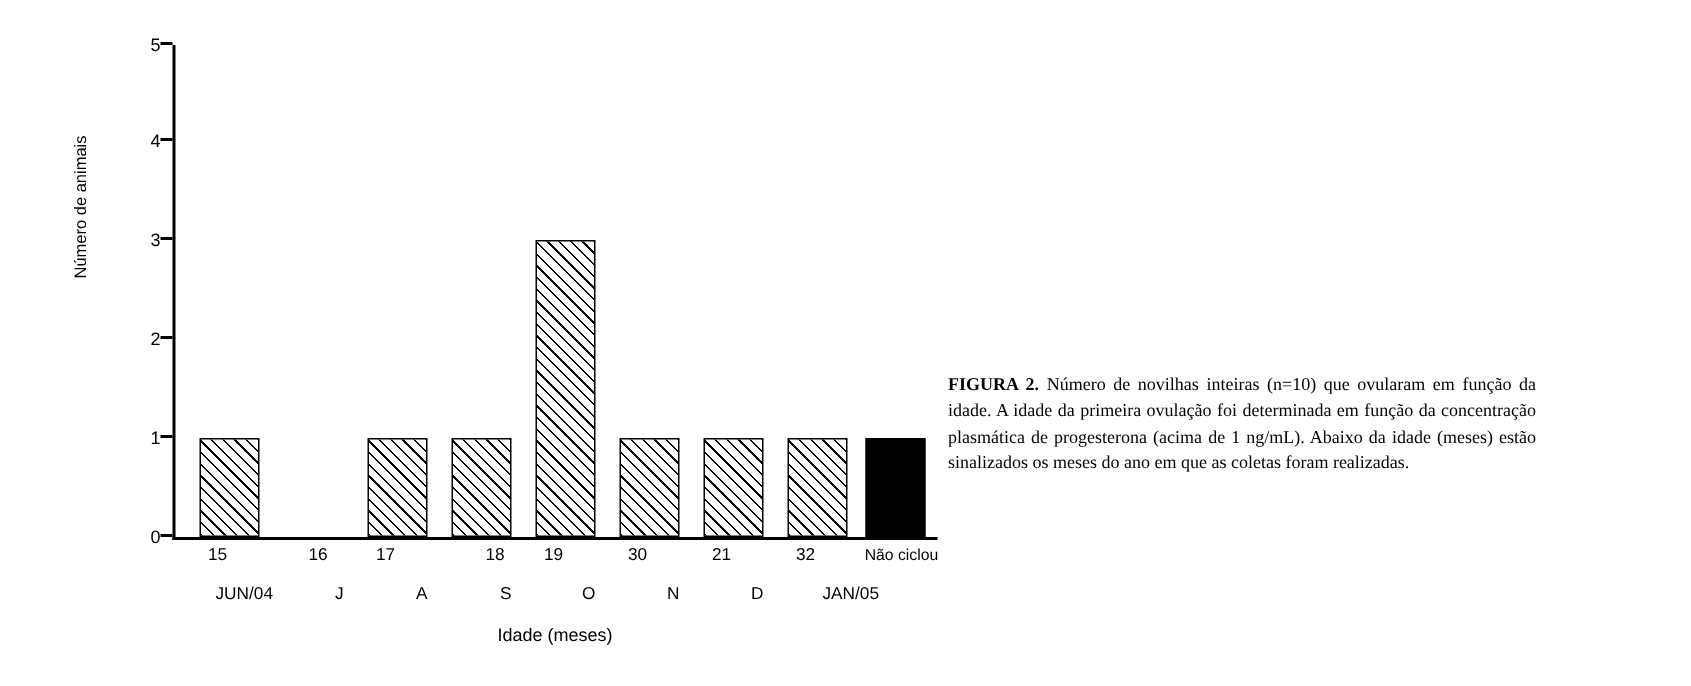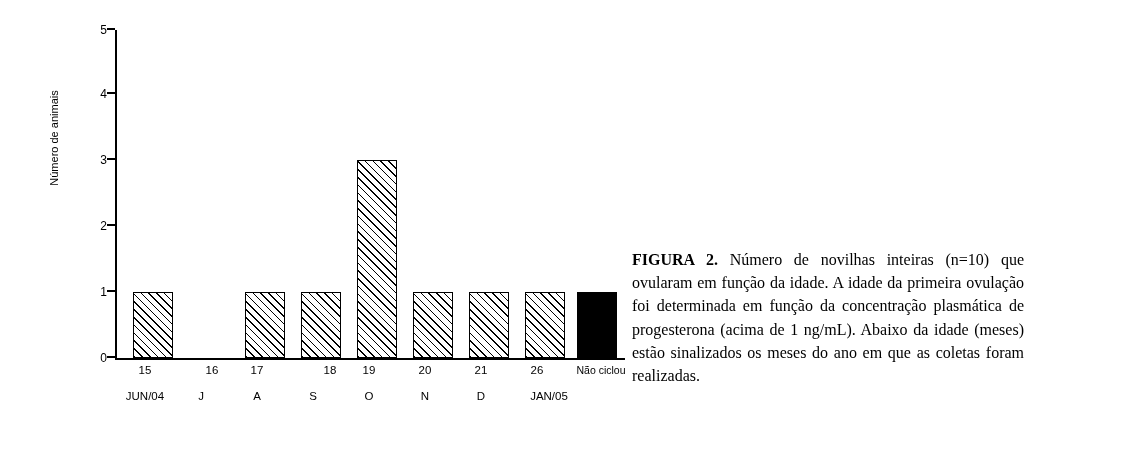--- a/index.html
+++ b/index.html
@@ -114,39 +114,39 @@
     position: absolute;
     top: 352px;
     font-size: 11.5px;
     text-align: center;
     white-space: nowrap;
   }
   .x-label-row2 {
     position: absolute;
     top: 378px;
     font-size: 11.5px;
-    text-align: center;
+    text-align: right;
     white-space: nowrap;
   }
   #x-axis-title {
     position: absolute;
     top: 404px;
     left: 55px;
     width: 510px;
     text-align: center;
     font-size: 12px;
   }
   
   #caption {
     position: absolute;
     left: 632px;
     top: 248px;
     width: 392px;
     font-family: "Liberation Serif", serif;
-    font-size: 16px;
+    font-size: 12px;
     line-height: 1.45;
     text-align: justify;
     color: #000;
   }
   #caption b {
     font-weight: bold;
   }
 </style>
 </head>
 <body>
@@ -204,33 +204,34 @@
           <div class="bar solid" style="height:66px;"></div>
         </div>
       </div>
     </div>
 
     <div class="x-label-row1" style="left:57px;  width:56px;">15</div>
     <div class="x-label-row1" style="left:124px; width:56px;">16</div>
     <div class="x-label-row1" style="left:169px; width:56px;">17</div>
     <div class="x-label-row1" style="left:242px; width:56px;">18</div>
     <div class="x-label-row1" style="left:281px; width:56px;">19</div>
-    <div class="x-label-row1" style="left:337px; width:56px;">20</div>
+    <div class="x-label-row1" style="left:337px; width:56px;">30</div>
     <div class="x-label-row1" style="left:393px; width:56px;">21</div>
-    <div class="x-label-row1" style="left:449px; width:56px;">26</div>
+    <div class="x-label-row1" style="left:449px; width:56px;">32</div>
     <div class="x-label-row1" style="left:496px; width:90px; font-size:10.5px;">Não ciclou</div>
 
     <div class="x-label-row2" style="left:48px;  width:74px;">JUN/04</div>
     <div class="x-label-row2" style="left:113px; width:56px;">J</div>
     <div class="x-label-row2" style="left:169px; width:56px;">A</div>
     <div class="x-label-row2" style="left:225px; width:56px;">S</div>
     <div class="x-label-row2" style="left:281px; width:56px;">O</div>
     <div class="x-label-row2" style="left:337px; width:56px;">N</div>
     <div class="x-label-row2" style="left:393px; width:56px;">D</div>
     <div class="x-label-row2" style="left:452px; width:74px;">JAN/05</div>
 
+    <div id="x-axis-title">Idade (meses)</div>
   </div>
 
   <div id="caption">
     <b>FIGURA 2.</b><span> Número de novilhas inteiras (n=10) que ovularam em função da idade. A idade da primeira ovulação foi determinada em função da concentração plasmática de progesterona (acima de 1 ng/mL). Abaixo da idade (meses) estão sinalizados os meses do ano em que as coletas foram realizadas.</span>
   </div>
 
 </div>
 
 </body></html>

